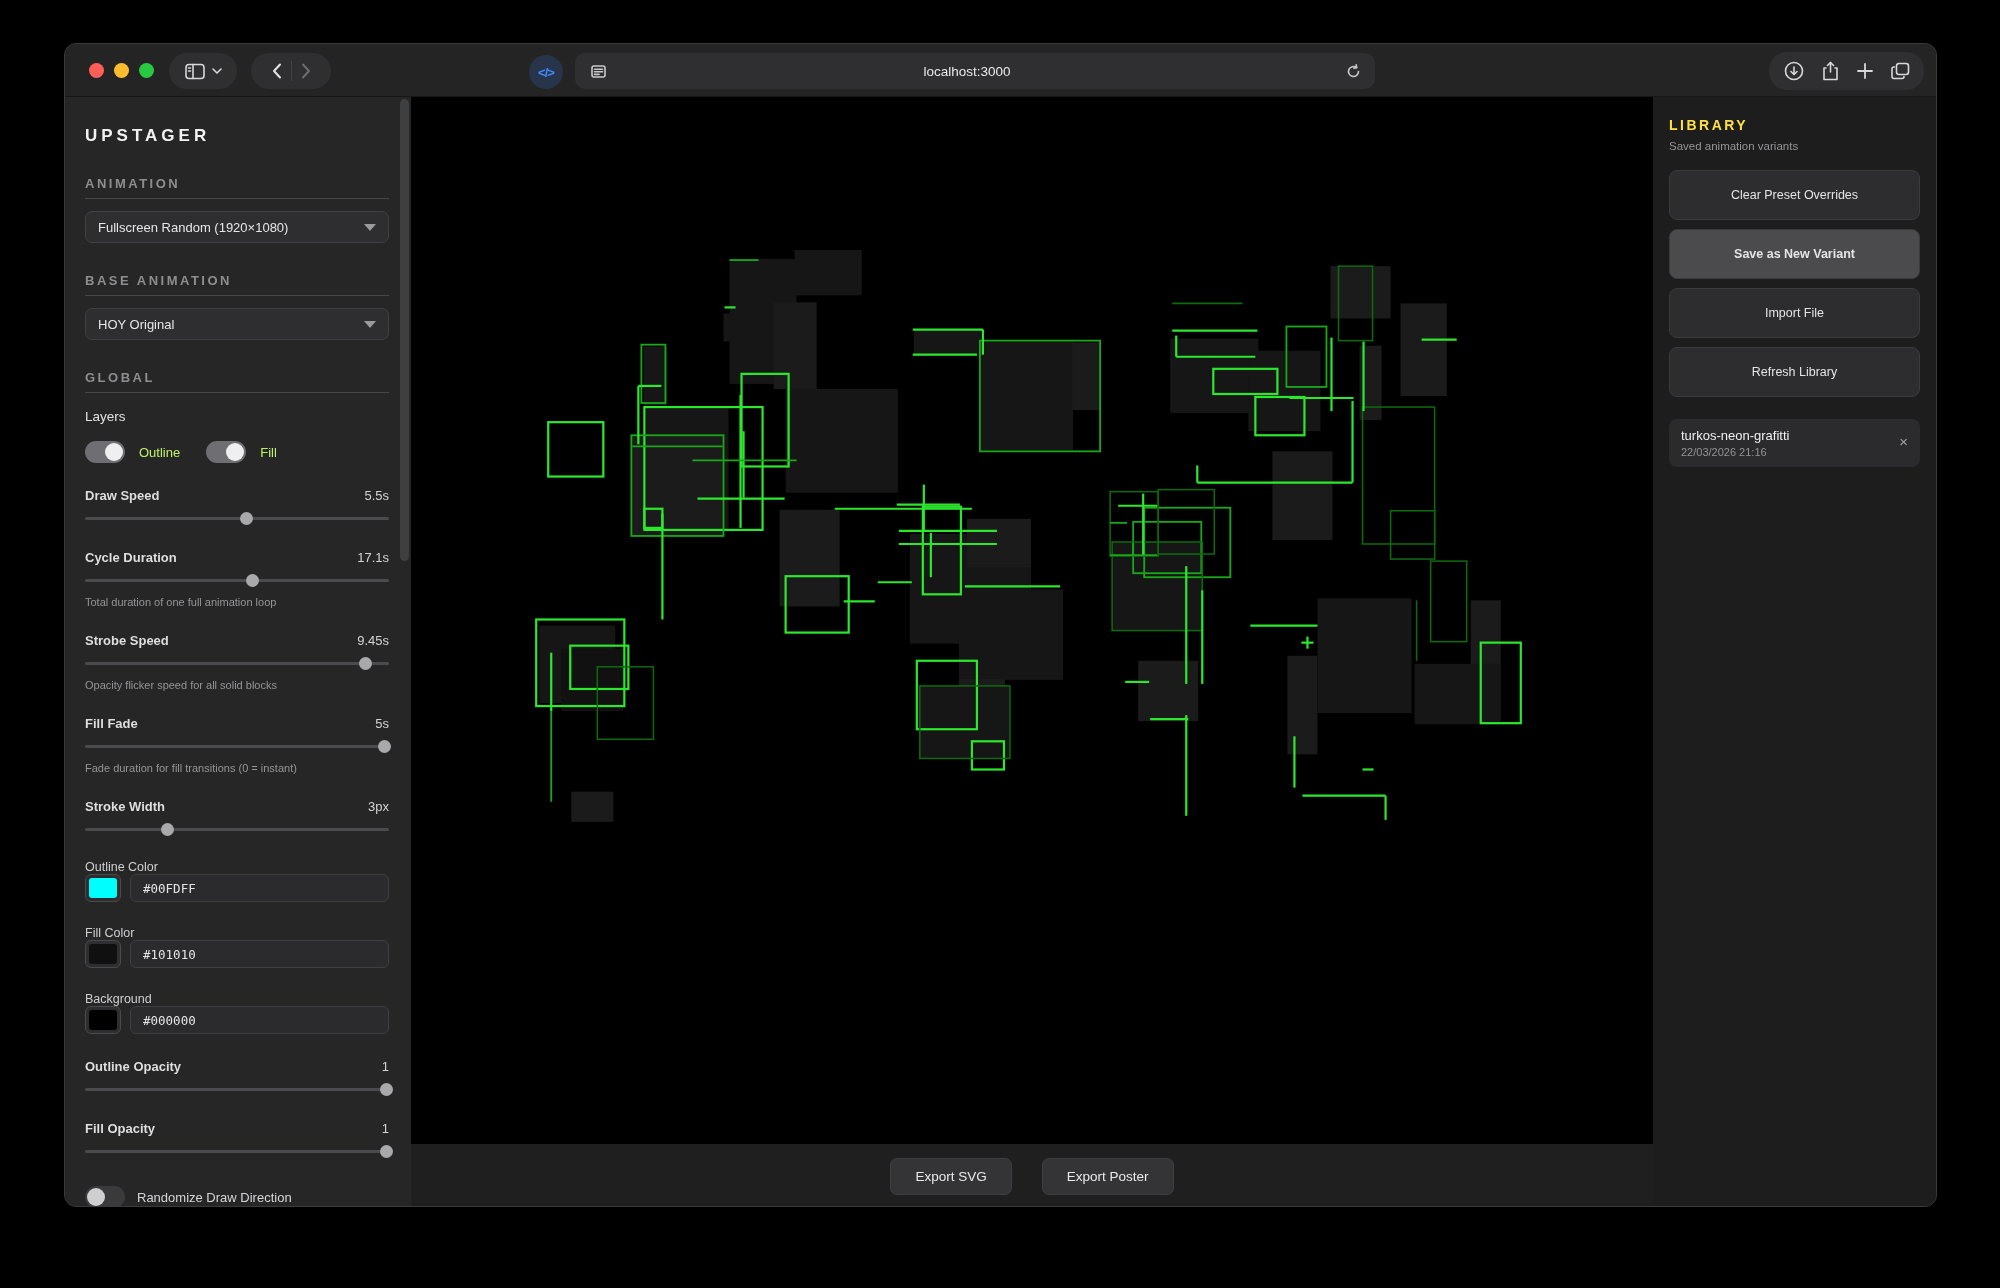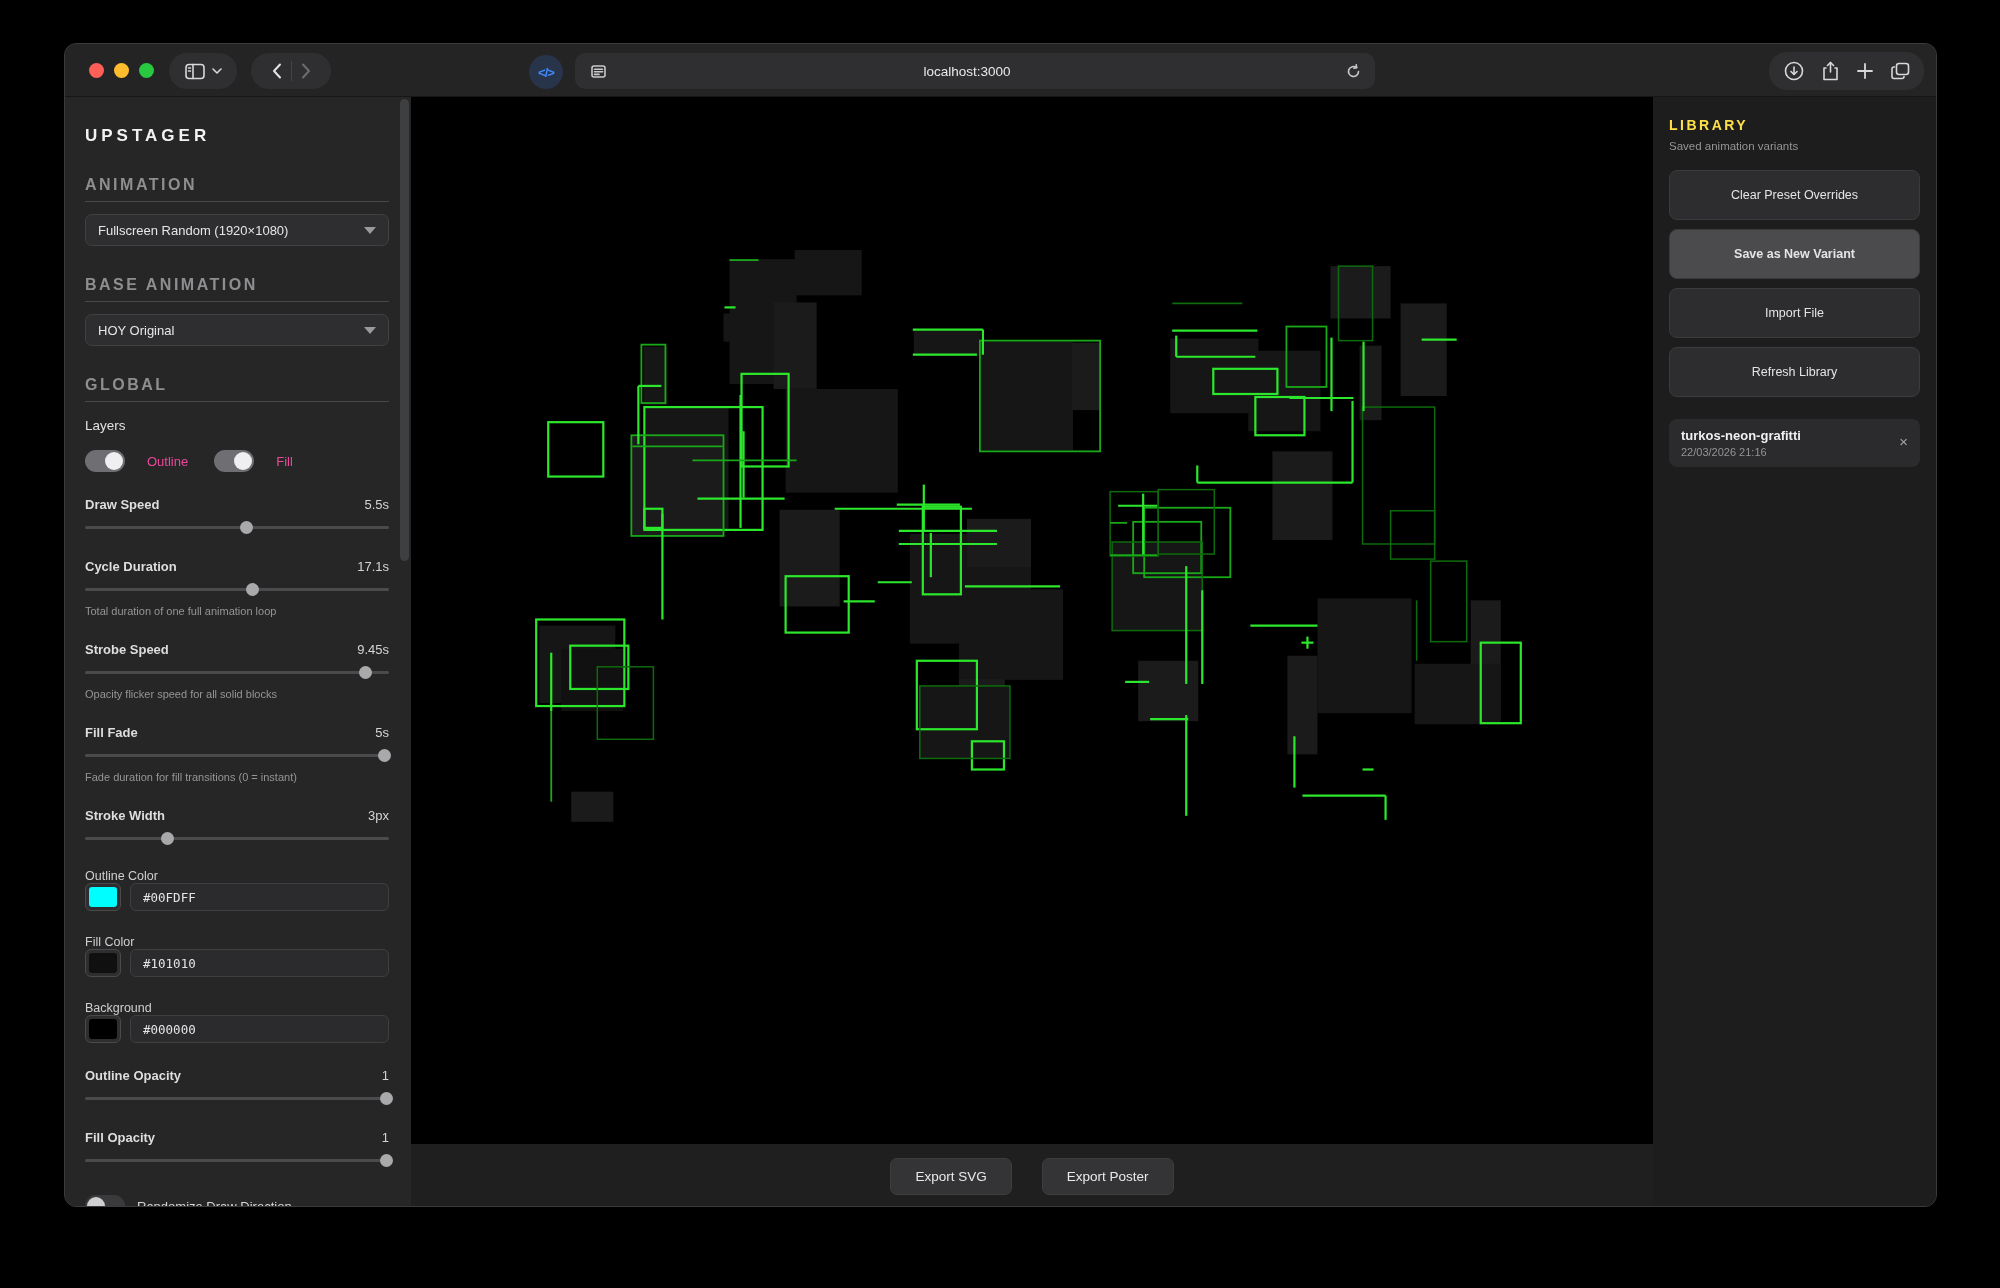--- a/index.html
+++ b/index.html
@@ -28,29 +28,29 @@
   .pill-actions { left:1704px; width:155px; height:38px; gap:18px; top:8px; }
   .icon { display:inline-flex; }
 
   
   .body-row { display:flex; height:1111px; }
 
   
   .sidebar { position:relative; width:346px; background:#262627; padding:14px 22px 0 20px; flex:none; }
   .scroll-thumb { position:absolute; right:2px; top:2px; width:9px; height:462px; background:#3e3f41; border-radius:5px; }
   .app-title { color:#f2f2f2; font-size:17px; font-weight:bold; letter-spacing:4px; margin:15px 0 0 0; }
-  .sec-head { color:#8e8e90; font-size:16px; font-weight:bold; letter-spacing:2.5px; margin-top:30px; }
+  .sec-head { color:#8e8e90; font-size:13px; font-weight:bold; letter-spacing:2.5px; margin-top:30px; }
   .sec-rule { border-bottom:1px solid #48484a; margin-top:7px; }
   .dropdown { margin-top:12px; height:32px; background:#2e2e30; border:1px solid #414143; border-radius:7px;
     display:flex; align-items:center; padding:0 12px; color:#e6e6e8; font-size:13px; position:relative; }
   .dd-caret { position:absolute; right:12px; width:0; height:0; border-left:6px solid transparent;
     border-right:6px solid transparent; border-top:7px solid #9a9a9c; }
   .plain-label { color:#e2e2e4; font-size:13.5px; margin-top:16px; }
   .toggles-row { display:flex; align-items:center; gap:26px; margin-top:17px; }
-  .toggle-wrap { display:flex; align-items:center; gap:22px; color:#ec4899; font-size:13px; }
+  .toggle-wrap { display:flex; align-items:center; gap:14px; color:#bef264; font-size:13px; }
   .toggle { position:relative; width:40px; height:22px; border-radius:11px; background:#3a3a3c; flex:none; }
   .toggle .knob { position:absolute; top:2px; left:2px; width:18px; height:18px; border-radius:50%; background:#cfcfd1; }
   .toggle.on { background:#6f6f73; }
   .toggle.on .knob { left:20px; background:#efeff1; }
 
   .slider-block { margin-top:25px; }
   .slider-head { display:flex; justify-content:space-between; color:#dededf; font-size:13px; font-weight:bold; }
   .slider-head .val { font-weight:normal; color:#d4d4d6; }
   .slider { position:relative; height:13px; margin-top:9px; }
   .slider .track { position:absolute; left:0; right:0; top:5px; height:3px; background:#4b4b4d; border-radius:2px; }
@@ -76,21 +76,21 @@
 
   
   .library { width:283px; background:#1d1d1e; padding:20px 16px 0 16px; flex:none; }
   .lib-title { color:#fde047; font-size:14px; font-weight:bold; letter-spacing:2.5px; }
   .lib-sub { color:#959597; font-size:11.5px; margin-top:7px; }
   .lib-btn { margin-top:9px; height:50px; background:#2d2d2f; border:1px solid #3b3b3d; border-radius:8px;
     display:flex; align-items:center; justify-content:center; color:#e4e4e6; font-size:12.5px; }
   .lib-btn:first-of-type { margin-top:18px; }
   .lib-btn.primary { background:#4b4b4d; font-weight:bold; }
   .lib-card { margin-top:22px; background:#2b2b2d; border-radius:8px; padding:9px 12px; position:relative; }
-  .lib-card .name { color:#f0f0f2; font-size:13px; font-weight:bold; }
+  .lib-card .name { color:#f0f0f2; font-size:13px; font-weight:normal; }
   .lib-card .date { color:#949496; font-size:11px; margin-top:3px; }
   .lib-card .close { position:absolute; right:12px; top:14px; color:#a3a3a5; font-size:15px; }
 
   svg.glyph { stroke:#d8d8da; fill:none; stroke-width:1.6; stroke-linecap:round; stroke-linejoin:round; }
 </style>
 </head>
 <body>
 
 <div class="window">
 

